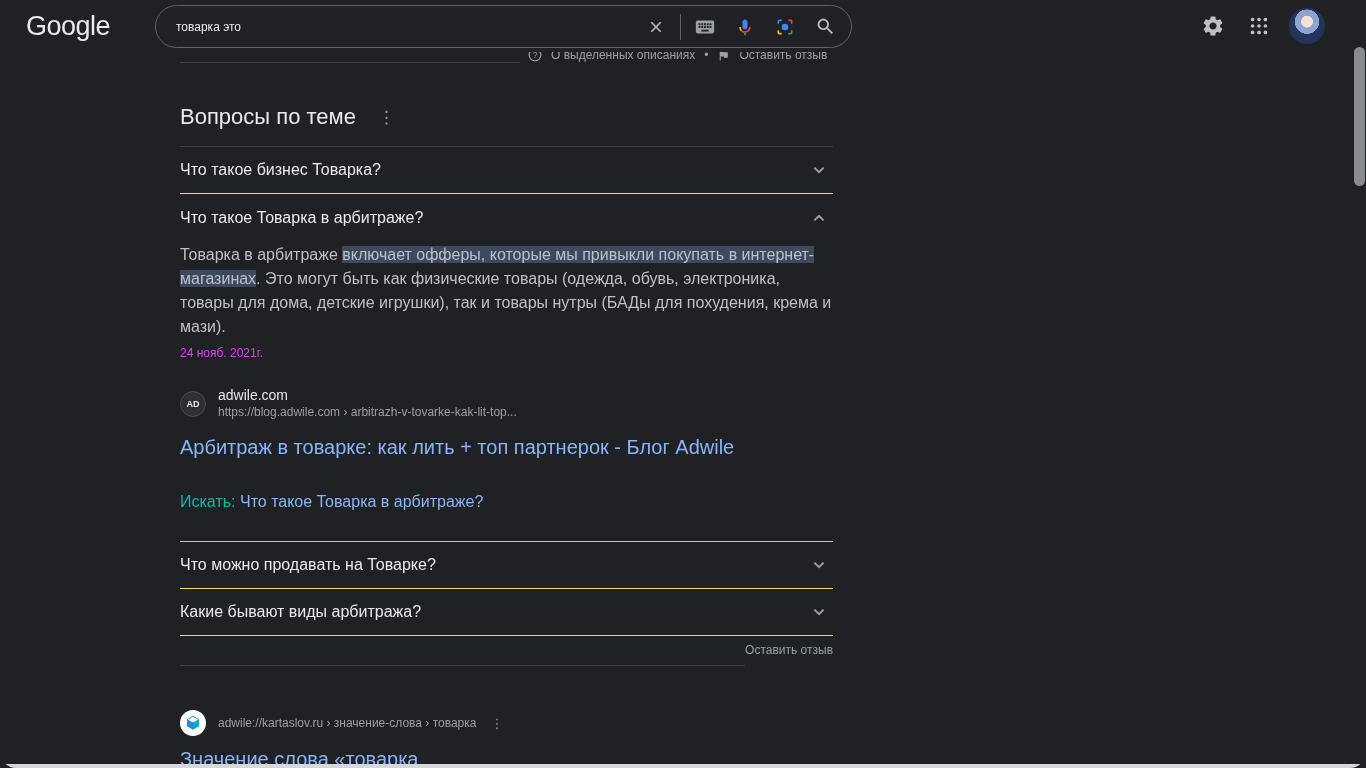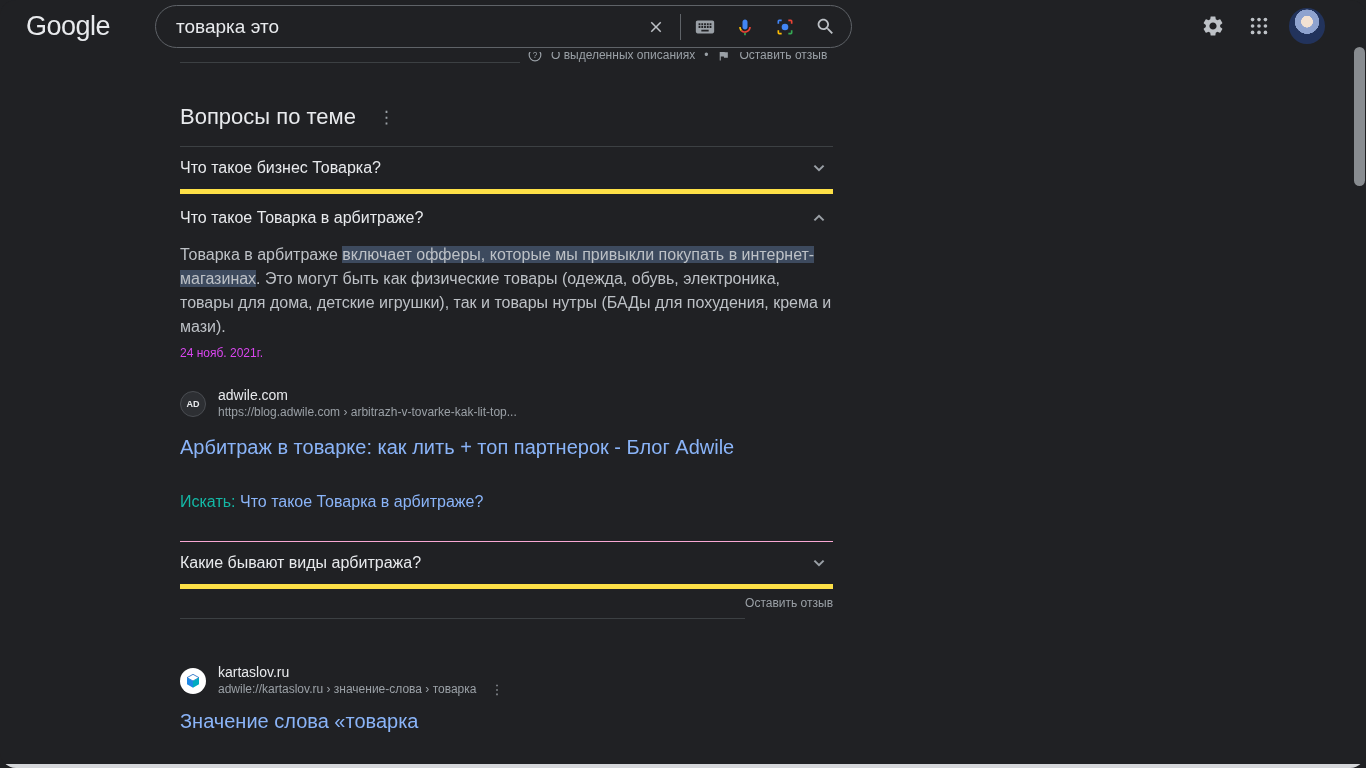--- a/index.html
+++ b/index.html
@@ -7,21 +7,21 @@
               font-family:"Liberation Sans","DejaVu Sans",sans-serif; }
   .page { position:relative; width:1366px; height:768px; background:#202124; overflow:hidden;border-radius:16px; }
 
   
   .header { position:absolute; top:0; left:0; width:100%; height:52px; background:#202124; z-index:5; }
   .logo { position:absolute; left:26px; top:11px; font-size:27px; color:#e8eaed; letter-spacing:-0.5px; cursor:pointer; }
   .searchbox { position:absolute; left:155px; top:5px; width:697px; height:43px;
                border:1px solid #5f6368; border-radius:22px; background:#202124;
                display:flex; align-items:center; padding:0 6px 0 20px; }
   .searchbox input { flex:1; background:transparent; border:none; outline:none;
-                     color:#e8eaed; font-size:19px; font-family:inherit; }
+                     color:#e8eaed; font-size:12px; font-family:inherit; }
   .sb-btn { width:40px; height:40px; display:flex; align-items:center; justify-content:center;
             background:none; border:none; cursor:pointer; flex:0 0 auto; }
   .vdiv { width:1px; height:26px; background:#5f6368; margin:0 4px; flex:0 0 auto; }
   .hr-btn { position:absolute; top:13px; width:26px; height:26px; display:flex; align-items:center;
             justify-content:center; background:none; border:none; cursor:pointer; }
   .avatar { position:absolute; left:1289px; top:8px; width:36px; height:36px; border-radius:50%;
             cursor:pointer; border:none;
             background:radial-gradient(circle at 50% 38%, #f3e2d3 0 20%, #8fa3cf 21% 42%, #22335c 43% 100%); }
 
   
@@ -31,21 +31,21 @@
   .partial-divider { position:absolute; top:62px; left:180px; width:340px; height:1px; background:#3c4043; }
 
   
   .content { position:absolute; left:180px; top:103px; width:653px; }
   .paa-head { display:flex; align-items:center; gap:22px; height:28px; margin-bottom:15px; }
   .paa-title { font-size:22px; font-weight:400; color:#e8eaed; }
   .more-v { color:#9aa0a6; font-size:17px; cursor:pointer; background:none; border:none; line-height:1; }
 
   .acc { border-top:1px solid #3c4043; }
   .acc-row { display:flex; align-items:center; justify-content:space-between; height:47px; cursor:pointer; }
-  .acc-row.bordered { border-bottom:5px solid #fde047; }
+  .acc-row.bordered { border-bottom:1px solid #fde047; }
   .acc-q { font-size:16px; color:#e8eaed; }
   .chev { flex:0 0 auto; margin-right:2px; }
 
   .exp { padding:2px 0 30px; border-bottom:1px solid #f9a8d4; }
   .answer { font-size:16px; line-height:24px; color:#bdc1c6; }
   .answer .hl { background:#3d4a5e; }
   .date { margin-top:7px; font-size:12px; color:#d946ef; }
   .src-row { display:flex; align-items:center; gap:12px; margin-top:26px; cursor:pointer; }
   .favicon { width:26px; height:26px; border-radius:50%; display:flex; align-items:center;
              justify-content:center; flex:0 0 auto;text-align:center; }
@@ -190,20 +190,26 @@
         </div>
 
         <a class="res-title">Арбитраж в товарке: как лить + топ партнерок - Блог Adwile</a>
 
         <div class="search-for">
           <span class="sf-label">Искать:</span>
           <a class="sf-link">Что такое Товарка в арбитраже?</a>
         </div>
       </div>
 
+      <div class="acc-row bordered">
+        <span class="acc-q">Что можно продавать на Товарке?</span>
+        <svg class="chev" width="24" height="24" viewBox="0 0 24 24">
+          <path d="M7.4 9.6l4.6 4.6 4.6-4.6" fill="none" stroke="#9aa0a6" stroke-width="2"></path>
+        </svg>
+      </div>
 
       <div class="acc-row bordered">
         <span class="acc-q">Какие бывают виды арбитража?</span>
         <svg class="chev" width="24" height="24" viewBox="0 0 24 24">
           <path d="M7.4 9.6l4.6 4.6 4.6-4.6" fill="none" stroke="#9aa0a6" stroke-width="2"></path>
         </svg>
       </div>
 
       <div class="paa-feedback">
         <span>Оставить отзыв</span>
@@ -214,21 +220,20 @@
     <div class="result">
       <div class="src-row" style="margin-top:0;">
         <span class="favicon fav-ks">
           <svg width="16" height="16" viewBox="0 0 24 24">
             <path d="M12 2 21 7 12 12 3 7Z" fill="#ffffff" stroke="#1565c0" stroke-width="1.2"></path>
             <path d="M3 7 12 12 12 22 3 17Z" fill="#1e88e5"></path>
             <path d="M21 7 12 12 12 22 21 17Z" fill="#00acc1"></path>
           </svg>
         </span>
         <span>
-          <div class="src-name">kartaslov.ru</div>
           <div class="src-url">
             <span>adwile://kartaslov.ru › значение-слова › товарка</span>
             <button class="r-more">⋮</button>
           </div>
         </span>
       </div>
       <a class="res-title r-title" style="margin-top:12px;">Значение слова «товарка</a>
       
     </div>
   </main>

